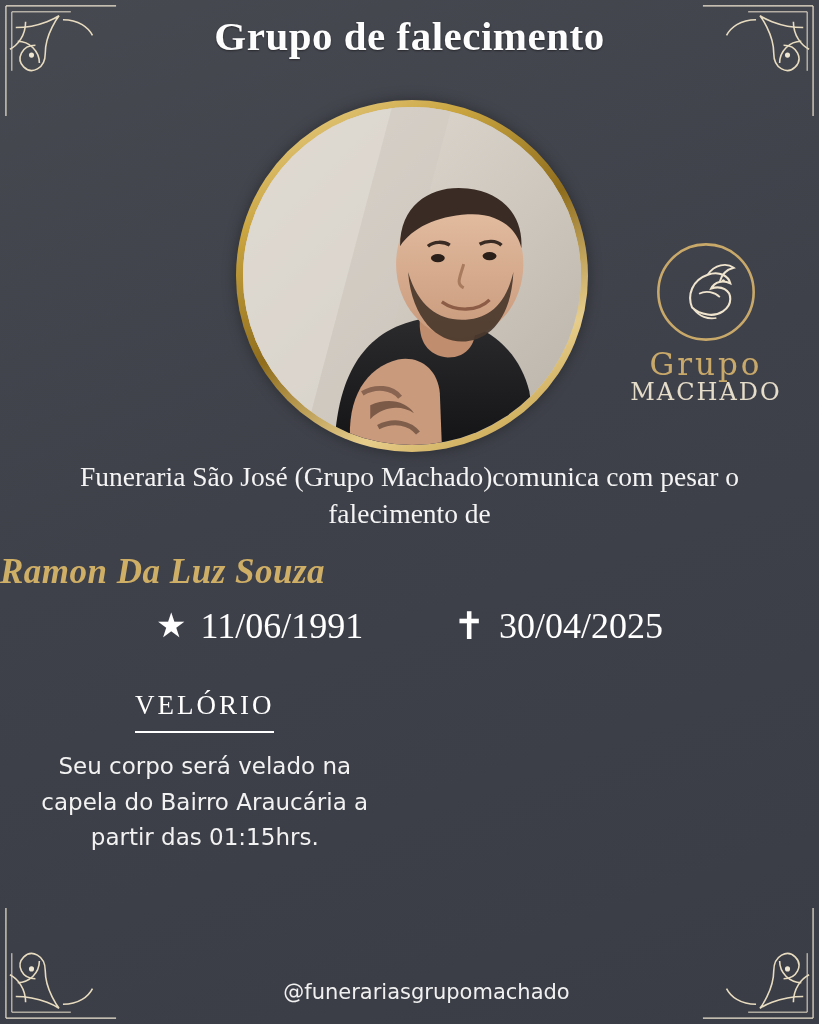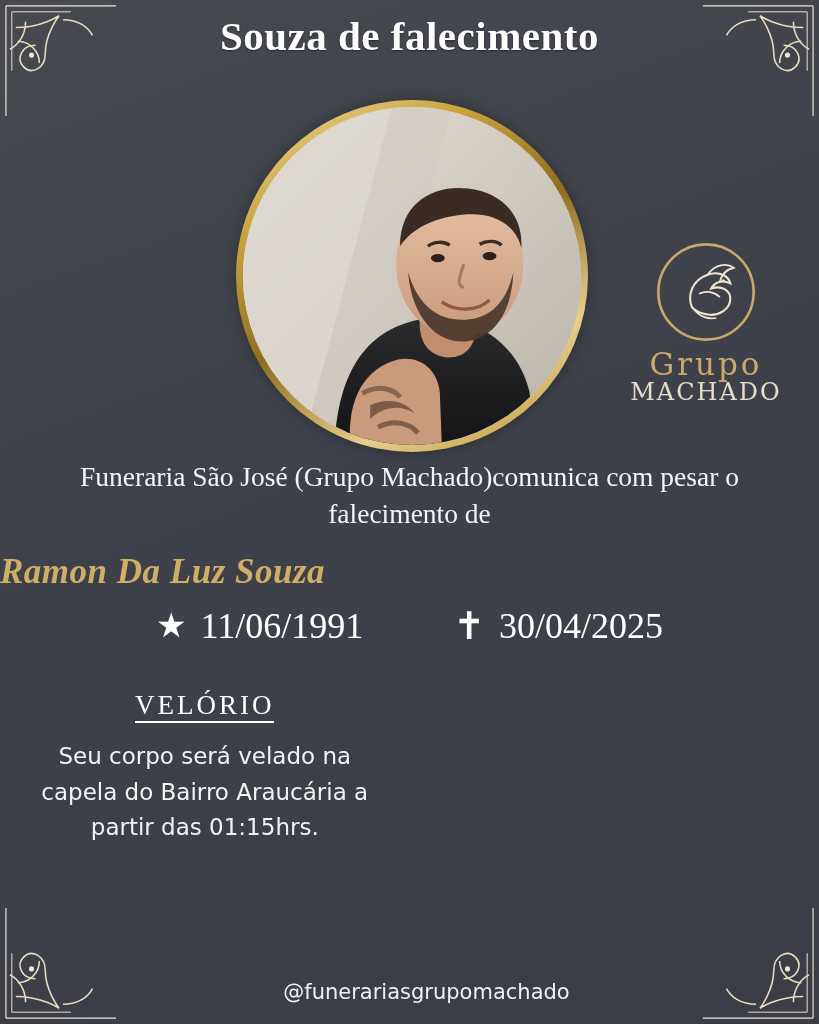--- a/index.html
+++ b/index.html
@@ -152,21 +152,21 @@
     width: 100%;
     display: flex;
   }
   .col { width: 50%; text-align: center; padding: 0 18px; }
   .col-head {
     font-size: 27px;
     letter-spacing: 3px;
     color: #ffffff;
     display: inline-block;
     border-bottom: 2px solid #ffffff;
-    padding-bottom: 0;
+    padding-bottom: 10px;
     margin-bottom: 16px;
   }
   .col-body {
     font-family: "DejaVu Sans", sans-serif;
     font-size: 23px;
     line-height: 1.55;
     color: #f2f2f2;
   }
 
   
@@ -237,21 +237,21 @@
       <path d="M4 4 L4 116" stroke-width="1.2"></path>
       <path d="M10 10 L10 70 M10 10 L70 10" stroke-width="1"></path>
       <path d="M14 26 C40 26 58 14 58 14 C58 14 44 32 44 52 C44 68 30 74 22 66 C14 58 20 44 34 44" stroke="#e8dcc0"></path>
       <path d="M16 40 C28 40 38 50 38 62" stroke="#e8dcc0"></path>
       <path d="M62 18 C78 18 88 26 92 34" stroke="#e8dcc0"></path>
       <path d="M24 20 C24 34 16 44 8 48" stroke="#e8dcc0"></path>
       <circle cx="30" cy="54" r="2.6" fill="#efe6d2" stroke="none"></circle>
     </svg>
   </div>
 
-  <div class="title">Souza de falecimento</div>
+  <div class="title">Grupo de falecimento</div>
 
   <div class="portrait-wrap">
     <div class="portrait-ring"></div>
     <div class="portrait">
       <svg viewBox="0 0 340 340" preserveAspectRatio="xMidYMid slice">
         <defs>
           <linearGradient id="wall" x1="0" y1="0" x2="1" y2="1">
             <stop offset="0%" stop-color="#e3ded6"></stop>
             <stop offset="55%" stop-color="#cfc8bf"></stop>
             <stop offset="100%" stop-color="#b9b2a9"></stop>

